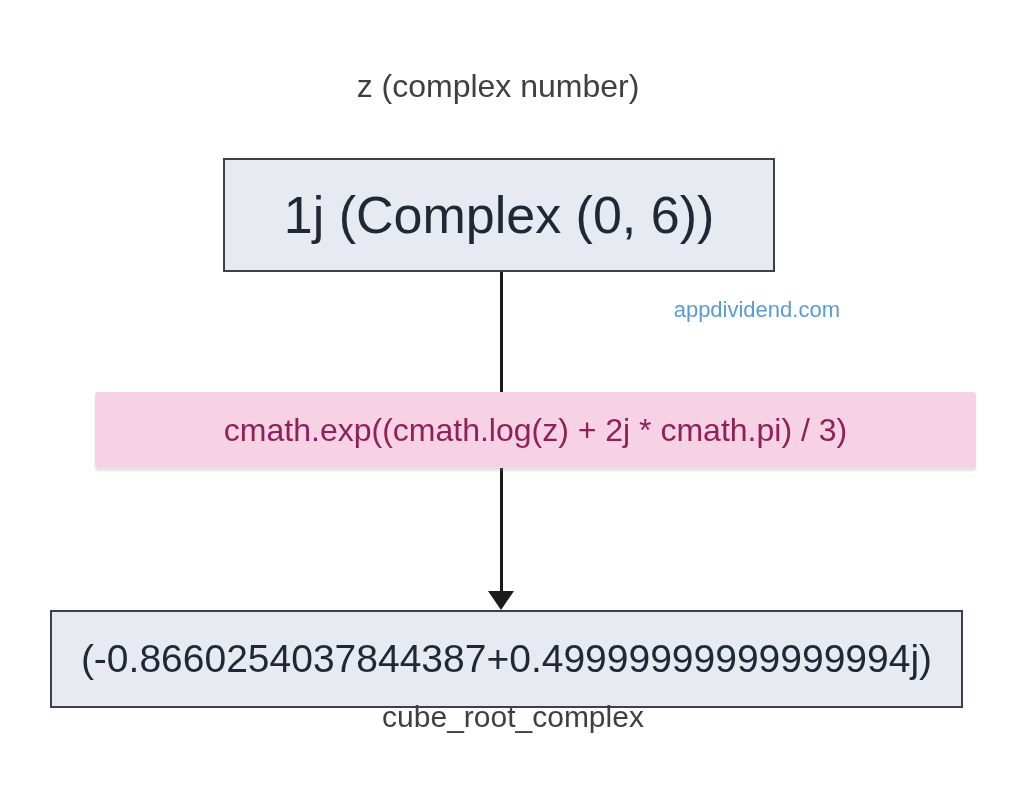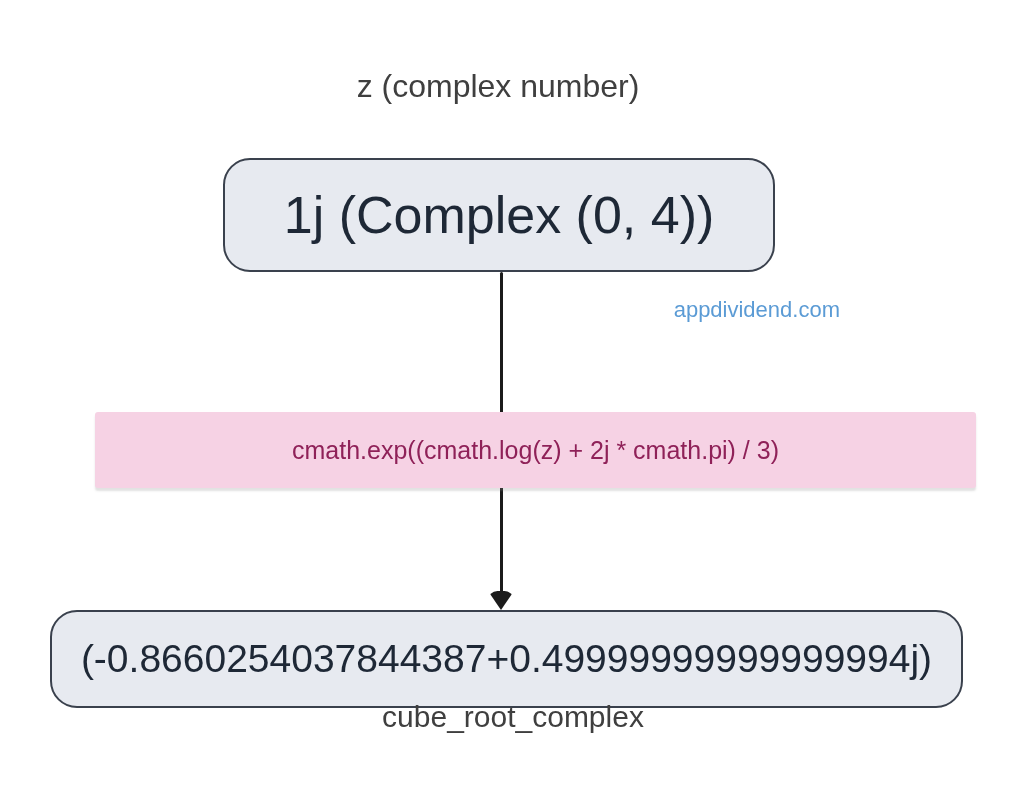--- a/index.html
+++ b/index.html
@@ -5,21 +5,21 @@
   :root {
     --box-fill: #e7eaf0;
     --box-border: #3a414d;
     --box-text: #1e2836;
     --code-bg: #f6d2e4;
     --code-text: #8f2158;
     --label-text: #3f3f3f;
     --watermark-blue: #5b9bd5;
     --arrow: #1b1b1b;
   }
-  * { margin: 0; padding: 0; box-sizing: border-box; border-radius: 27px; }
+  * { margin: 0; padding: 0; box-sizing: border-box; }
   html, body { background: #ffffff; }
   body {
     width: 1024px;
     height: 803px;
     font-family: "Liberation Sans", "DejaVu Sans", sans-serif;
     overflow: hidden;
   }
   .canvas {
     position: relative;
     width: 1024px;
@@ -77,29 +77,29 @@
     top: 591px;
     width: 0;
     height: 0;
     border-left: 13px solid transparent;
     border-right: 13px solid transparent;
     border-top: 19px solid var(--arrow);
   }
   .code-box {
     position: absolute;
     left: 95px;
-    top: 412px;
+    top: 392px;
     width: 881px;
     height: 76px;
     display: flex;
     align-items: center;
     justify-content: center;
     background: var(--code-bg);
     color: var(--code-text);
-    font-size: 25px;
+    font-size: 32px;
     border-radius: 3px;
     box-shadow: 0 3px 2px rgba(140,140,140,0.25);
     white-space: nowrap;
   }
   .result-box {
     left: 50px;
     top: 610px;
     width: 913px;
     height: 98px;
     font-size: 39px;
@@ -116,21 +116,21 @@
   }
 </style>
 </head>
 <body>
 
 <div class="canvas">
 
   <div class="title">z (complex number)</div>
 
   <div class="box input-box">
-    <span>1j (Complex (0, 4))</span>
+    <span>1j (Complex (0, 6))</span>
   </div>
 
   <div class="watermark">appdividend.com</div>
 
   <div class="arrow-line"></div>
 
   <div class="arrow-head"></div>
 
   <div class="code-box">
     <span>cmath.exp((cmath.log(z) + 2j * cmath.pi) / 3)</span>

